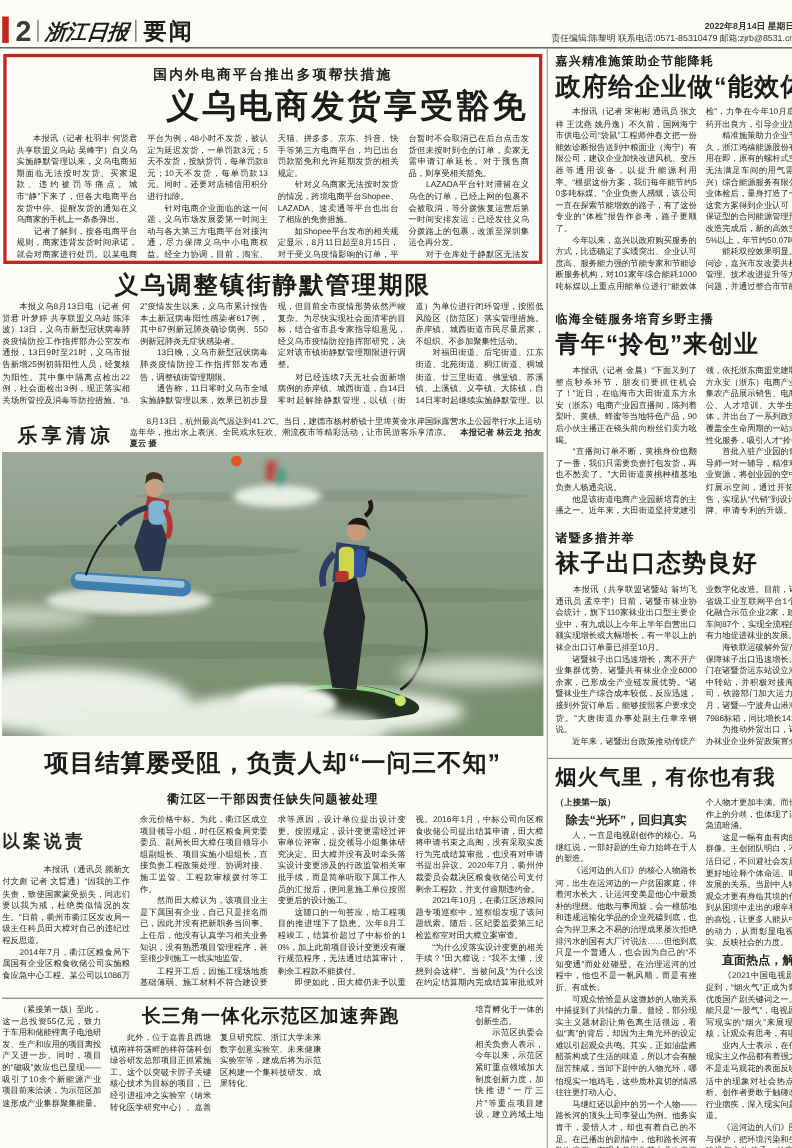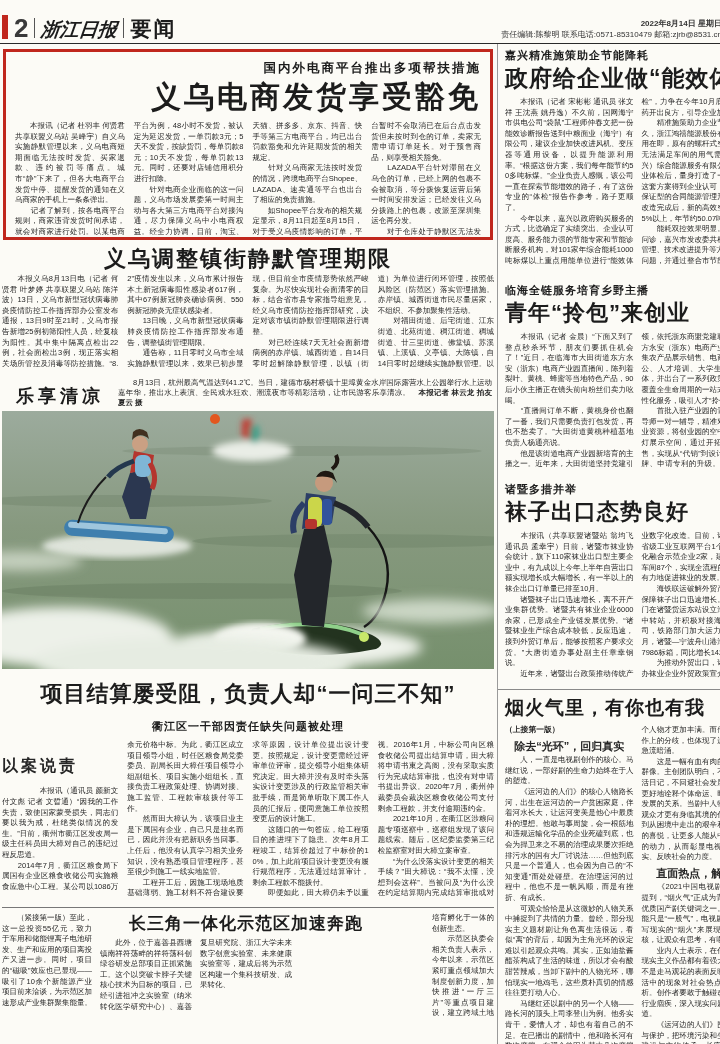--- a/index.html
+++ b/index.html
@@ -21,21 +21,21 @@
   .cols{display:flex;height:1004px;}
   .colL{width:497px;flex:none;padding:0 3px 0 2px;box-sizing:border-box;}
   .colR{flex:1;border-left:1px solid #9a9a9a;padding:4px 0 0 7px;box-sizing:border-box;position:relative;}
   
   .body-sm{font-size:7.5px;line-height:10.6px;text-align:justify;word-break:break-all;
            white-space:pre-wrap;color:#262626;overflow:hidden;column-fill:auto;}
   .kicker{font-size:11px;font-weight:bold;letter-spacing:1px;}
   
   .lead-box{margin:5px 1px 0 1px;border:3.5px solid #c0271d;padding:8px 9px 6px 9px;height:191px;
             box-sizing:border-box;background:#fcfbf6;}
-  .lead-kicker{text-align:right;font-size:12.5px;font-weight:bold;letter-spacing:2px;}
+  .lead-kicker{text-align:center;font-size:12.5px;font-weight:bold;letter-spacing:2px;}
   .lead-hl{text-align:right;font-size:30px;font-weight:bold;letter-spacing:3px;margin-top:3px;line-height:34px;}
   .lead-body{margin-top:7px;columns:4;column-gap:9px;height:122px;}
   
   .art2{margin-top:6px;}
   .art2 h2{margin:0;text-align:center;font-size:22px;letter-spacing:2px;line-height:26px;}
   .art2 .body-sm{margin-top:2px;columns:4;column-gap:9px;height:96px;}
   
   .photo-blk{margin-top:6px;}
   .photo-head{display:flex;align-items:flex-start;gap:10px;padding:2px 2px 3px 2px;}
   .photo-title{font-size:18px;font-weight:bold;letter-spacing:4px;padding:6px 4px 0 12px;white-space:nowrap;}

